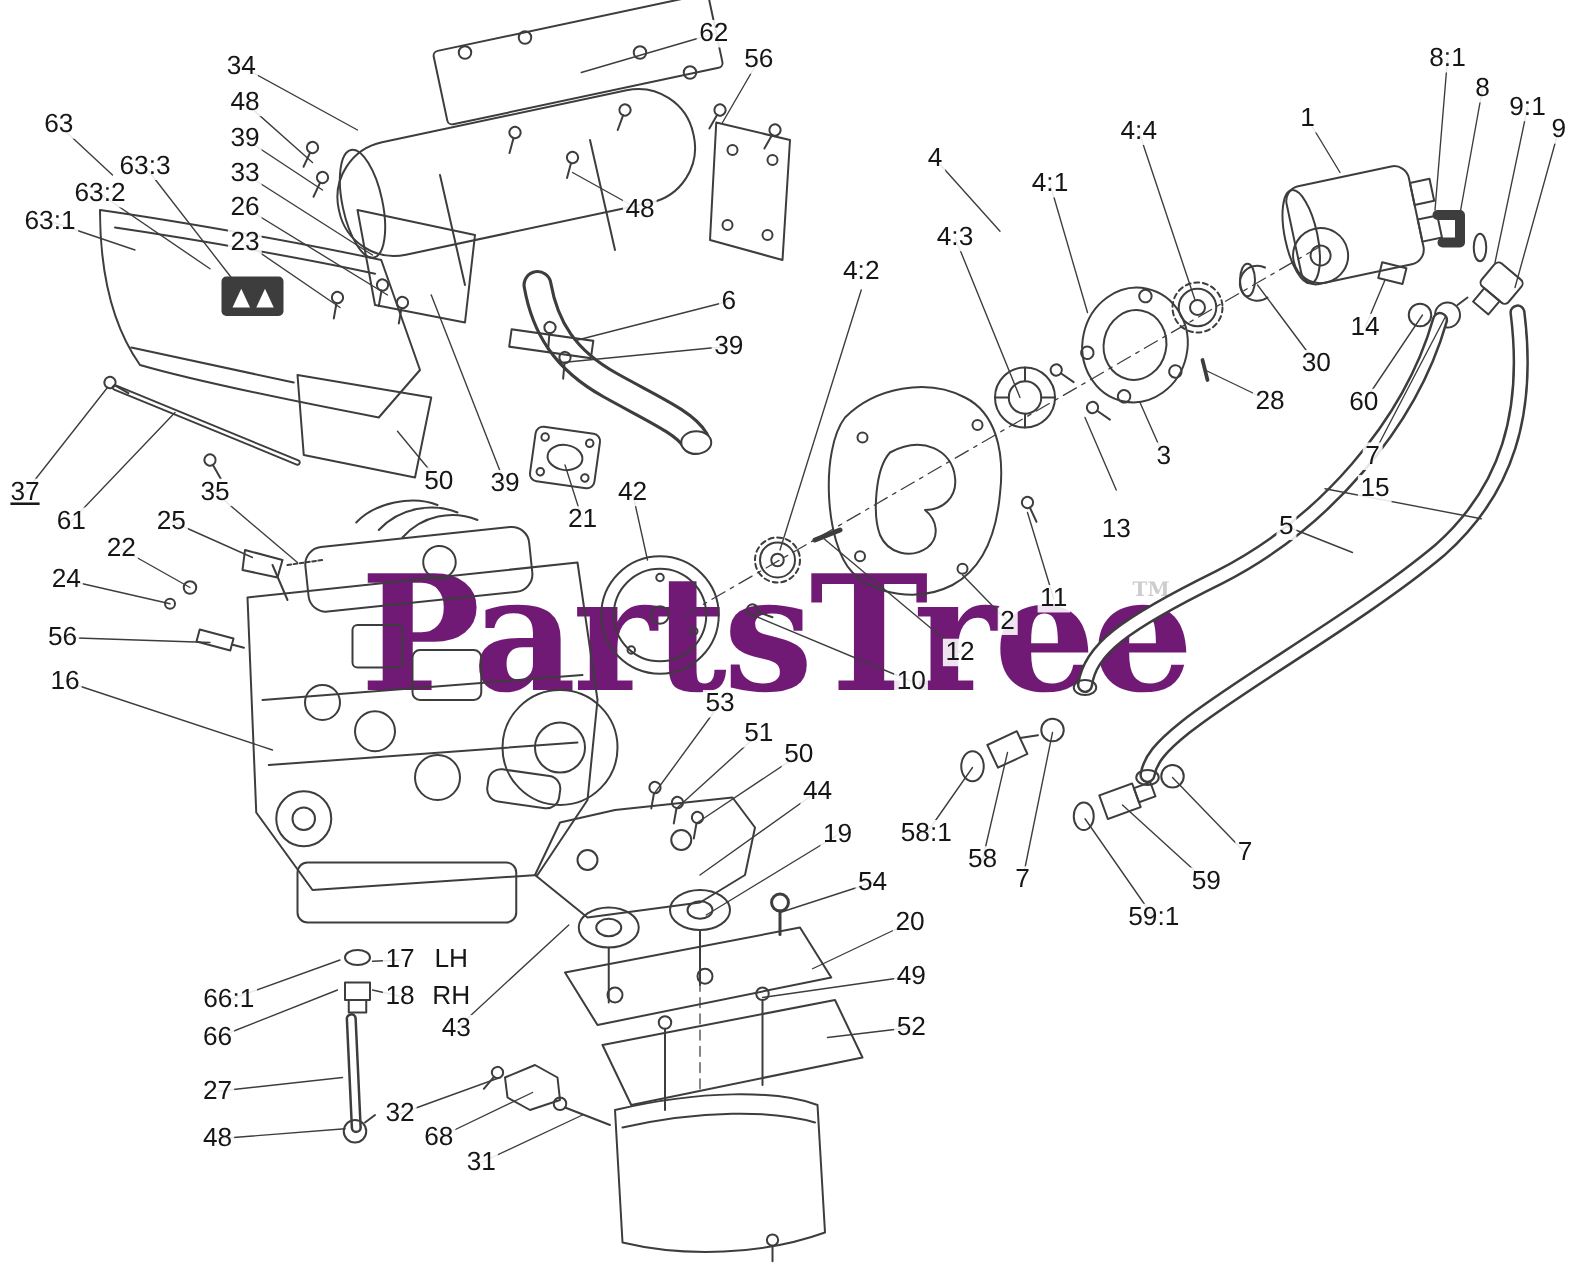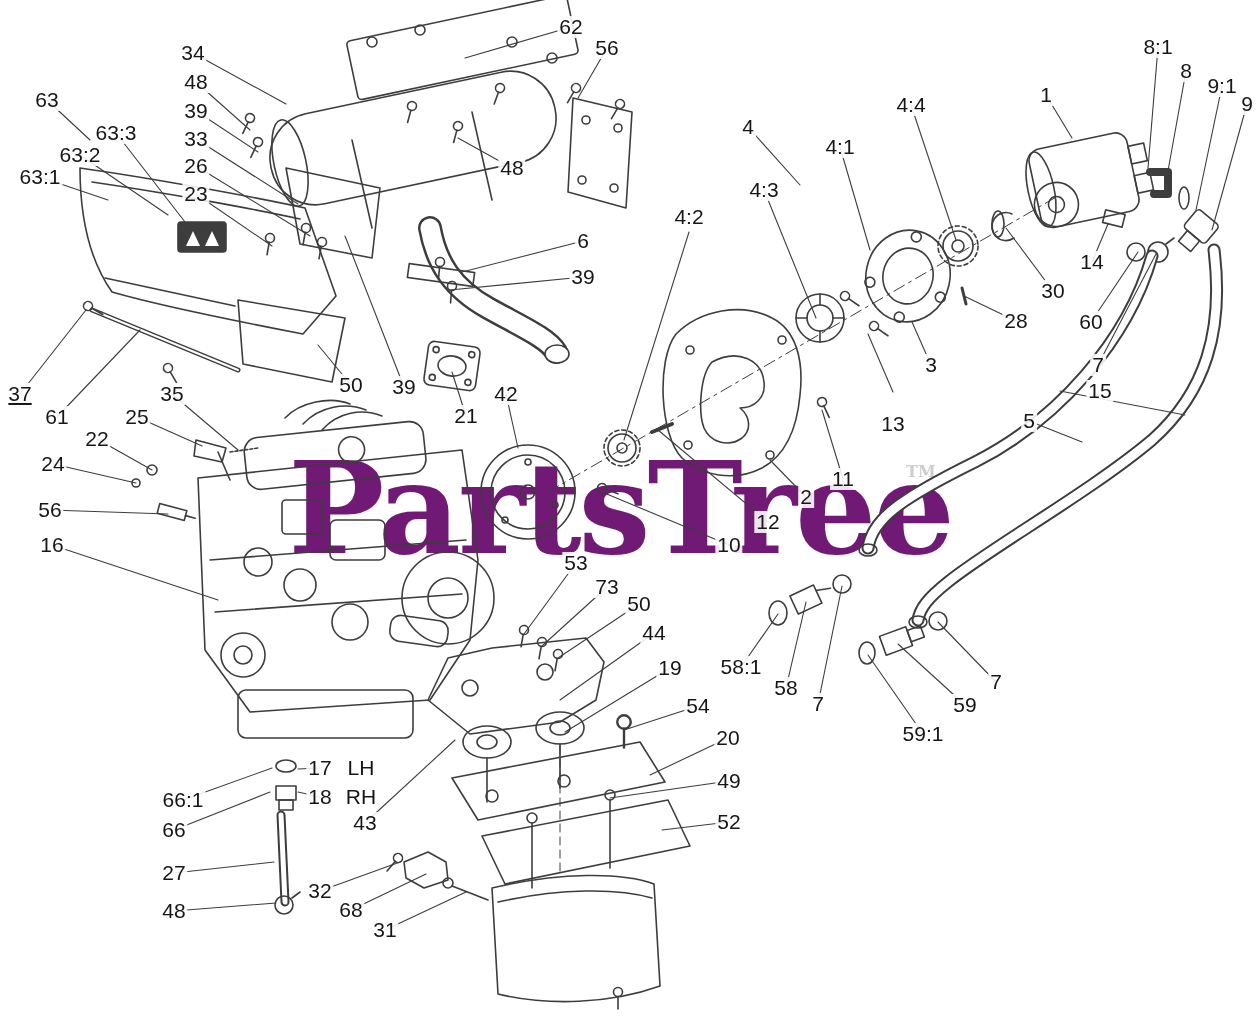--- a/index.html
+++ b/index.html
@@ -401,21 +401,21 @@
       <div class="callout" style="left: 404px; top: 387px;">39</div>
       <div class="callout" style="left: 466px; top: 416px;">21</div>
       <div class="callout" style="left: 506px; top: 394px;">42</div>
       <div class="callout" style="left: 806px; top: 497px;">2</div>
       <div class="callout" style="left: 843px; top: 479px;">11</div>
       <div class="callout" style="left: 768px; top: 522px;">12</div>
       <div class="callout" style="left: 729px; top: 545px;">10</div>
       <div class="callout" style="left: 50px; top: 510px;">56</div>
       <div class="callout" style="left: 52px; top: 545px;">16</div>
       <div class="callout" style="left: 576px; top: 563px;">53</div>
-      <div class="callout" style="left: 607px; top: 587px;">73</div>
+      <div class="callout" style="left: 607px; top: 587px;">51</div>
       <div class="callout" style="left: 639px; top: 604px;">50</div>
       <div class="callout" style="left: 654px; top: 633px;">44</div>
       <div class="callout" style="left: 670px; top: 668px;">19</div>
       <div class="callout" style="left: 741px; top: 667px;">58:1</div>
       <div class="callout" style="left: 786px; top: 688px;">58</div>
       <div class="callout" style="left: 818px; top: 704px;">7</div>
       <div class="callout" style="left: 698px; top: 706px;">54</div>
       <div class="callout" style="left: 728px; top: 738px;">20</div>
       <div class="callout" style="left: 729px; top: 781px;">49</div>
       <div class="callout" style="left: 729px; top: 822px;">52</div>

